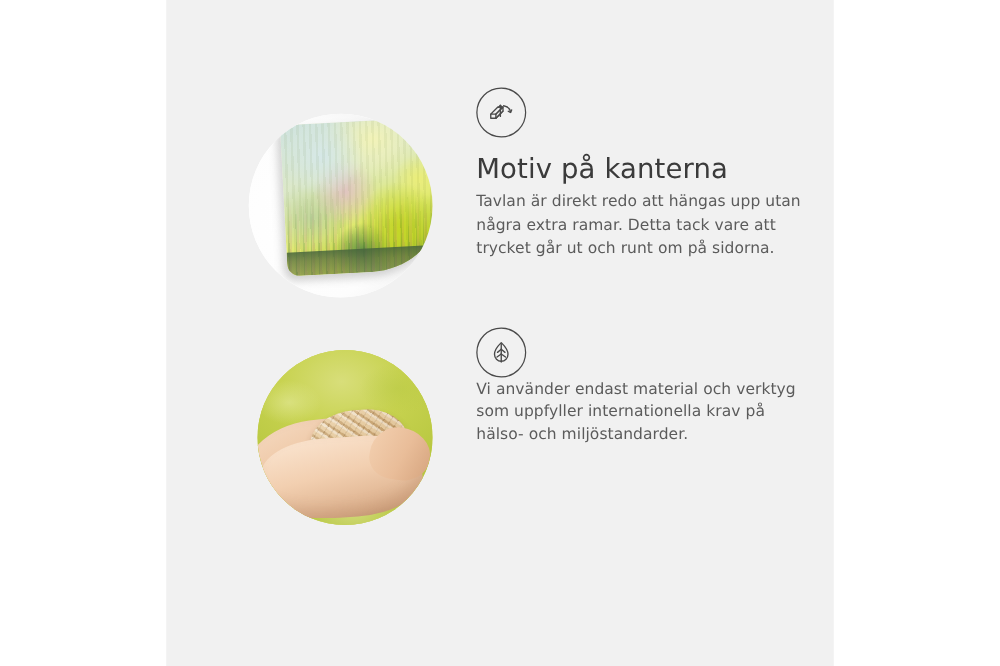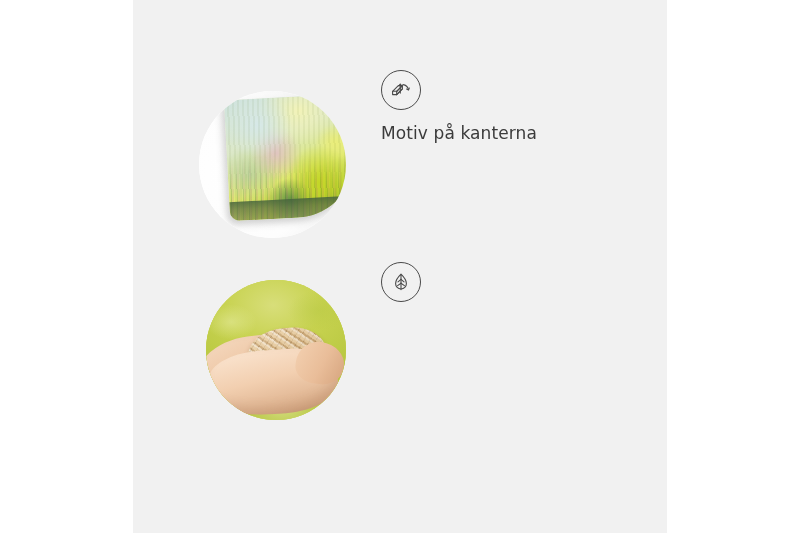--- a/index.html
+++ b/index.html
@@ -219,21 +219,21 @@
     border: 1.6px solid #4a4a4a;
     border-radius: 50%;
     display: flex;
     align-items: center;
     justify-content: center;
     box-sizing: border-box;
   }
 
   .heading {
     margin: 13px 0 3px 0;
-    font-size: 17px;
+    font-size: 22px;
     font-weight: 400;
     color: #3b3b3b;
     letter-spacing: 0.1px;
     line-height: 1.2;
   }
 
   .body-text {
     margin: 0;
     font-size: 12.4px;
     color: #5b5b5b;
@@ -268,20 +268,21 @@
             <path d="M3.6 13.3 L3.6 16.6 L7.7 16.6 L7.7 13.3"></path>
             <path d="M7.7 13.3 L13.4 7.6 L13.4 10.9 L7.7 16.6"></path>
             <path d="M7.7 16.6 L13.4 10.9"></path>
             <path d="M11.3 15.1 L11.3 6.4"></path>
             <path d="M9.9 7.9 L11.3 6.2 L12.7 7.9"></path>
             <path d="M13.9 6.6 C16.8 7.0 18.9 9.0 19.4 11.6"></path>
             <path d="M17.6 11.0 L19.5 12.0 L20.3 10.0"></path>
           </svg>
         </div>
         <h2 class="heading">Motiv på kanterna</h2>
+        <p class="body-text">Tavlan är direkt redo att hängas upp utan några extra ramar. Detta tack vare att trycket går ut och runt om på sidorna.</p>
       </div>
     </div>
 
     <div class="feature feature-2">
 
       <div class="media media-2">
         <div class="grass"></div>
         <div class="grass-blur"></div>
         <div class="hand-back"></div>
         <div class="chips">
@@ -295,17 +296,18 @@
         <div class="badge-icon">
           <svg width="24" height="24" viewBox="0 0 24 24" fill="none" stroke="#4a4a4a" stroke-width="1.1" stroke-linecap="round" stroke-linejoin="round">
             <path d="M12 4.1 C8.6 7.4 6.6 10.4 6.6 13.4 C6.6 16.5 9.0 19.0 12 19.0 C15.0 19.0 17.4 16.5 17.4 13.4 C17.4 10.4 15.4 7.4 12 4.1 Z"></path>
             <path d="M12 5.2 L12 19.6"></path>
             <path d="M12 9.4 L9.0 11.9"></path>
             <path d="M12 9.4 L15.0 11.9"></path>
             <path d="M12 13.2 L8.6 15.6"></path>
             <path d="M12 13.2 L15.4 15.6"></path>
           </svg>
         </div>
+        <p class="body-text">Vi använder endast material och verktyg som uppfyller internationella krav på hälso- och miljöstandarder.</p>
       </div>
     </div>
 
   </div>
 </div>
 
 </body></html>

